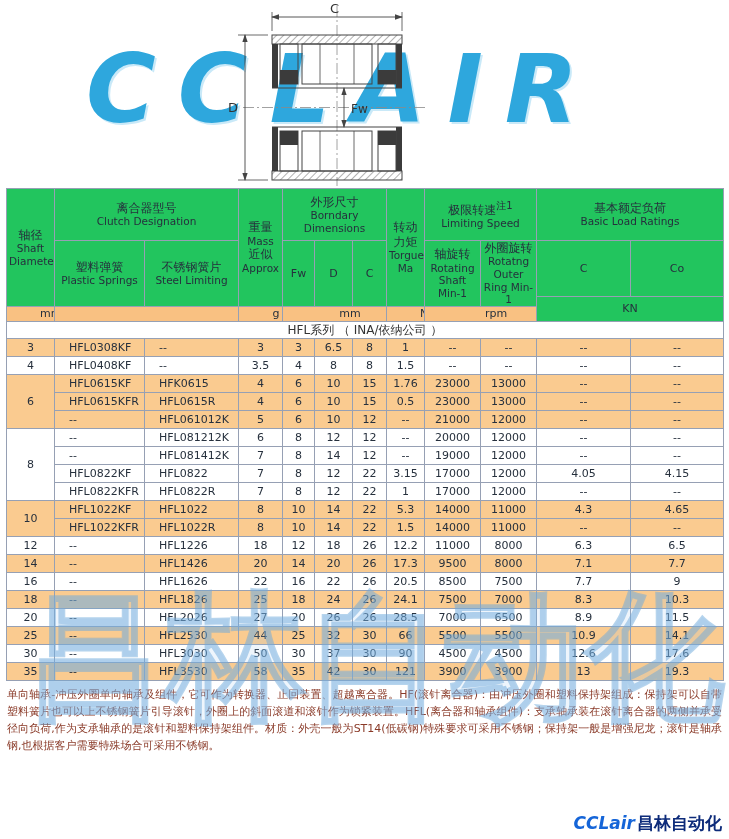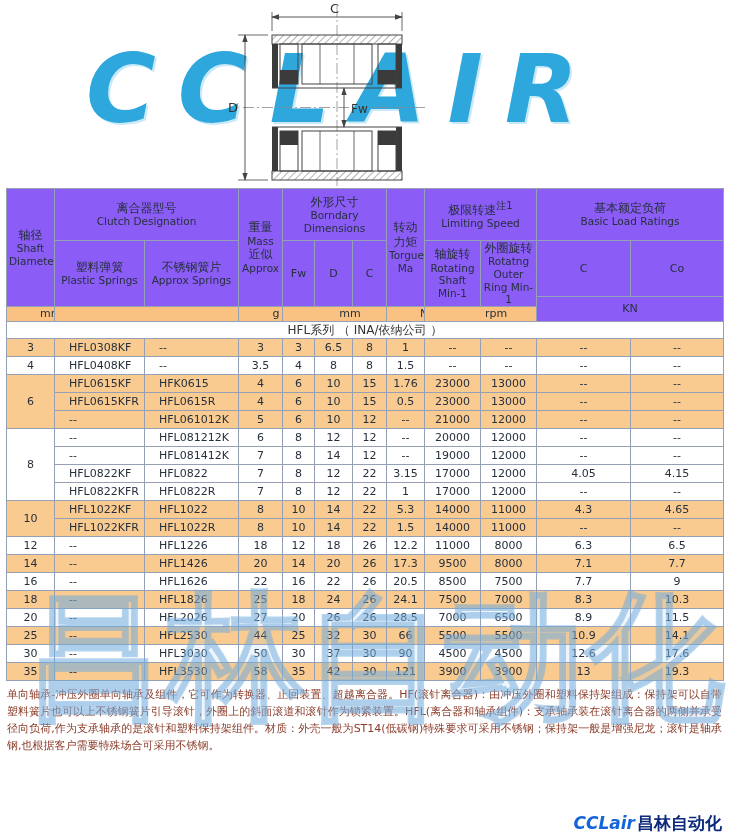--- a/index.html
+++ b/index.html
@@ -22,21 +22,21 @@
     border-collapse:collapse; table-layout:fixed;
     width:717px; margin-left:6px;
     font-size:11px; color:#26303d;
     border:1px solid #5e7bb0;
   }
   table.spec th, table.spec td {
     border:1px solid #96a0b4; padding:0 2px;
     text-align:center; vertical-align:middle; font-weight:normal;
     overflow:hidden; line-height:1.2;
   }
-  thead th { background:#8b5cf6; }
+  thead th { background:#22c55e; }
   .zh { font-size:12px; }
   .en { font-size:10.5px; }
   .hr1 th { height:52px; }
   .hr2 th { height:56px; }
   .hr3 th { height:24px; }
   tr.units td { background:#f9c182; height:15px; font-size:11px;padding-left:33px; }
   sup.note { font-size:10px;text-align:center; }
   tr.series td { background:#fff; height:17px; font-size:12px; color:#333;margin-top:7px; }
   tbody td { height:18px; }
   tbody td.model { text-align:left; padding-left:14px; }
@@ -175,21 +175,21 @@
           <div class="en">Basic Load Ratings</div>
         </th>
       </tr>
       <tr class="hr2">
         <th rowspan="2">
           <div class="zh">塑料弹簧</div>
           <div class="en">Plastic Springs</div>
         </th>
         <th rowspan="2">
           <div class="zh">不锈钢簧片</div>
-          <div class="en">Approx Springs</div>
+          <div class="en">Steel Limiting</div>
         </th>
         <th rowspan="2">Fw</th>
         <th rowspan="2">D</th>
         <th rowspan="2">C</th>
         <th rowspan="2">
           <div class="zh">轴旋转</div>
           <div class="en">Rotating Shaft Min-1</div>
         </th>
         <th rowspan="2">
           <div class="zh">外圈旋转</div>

